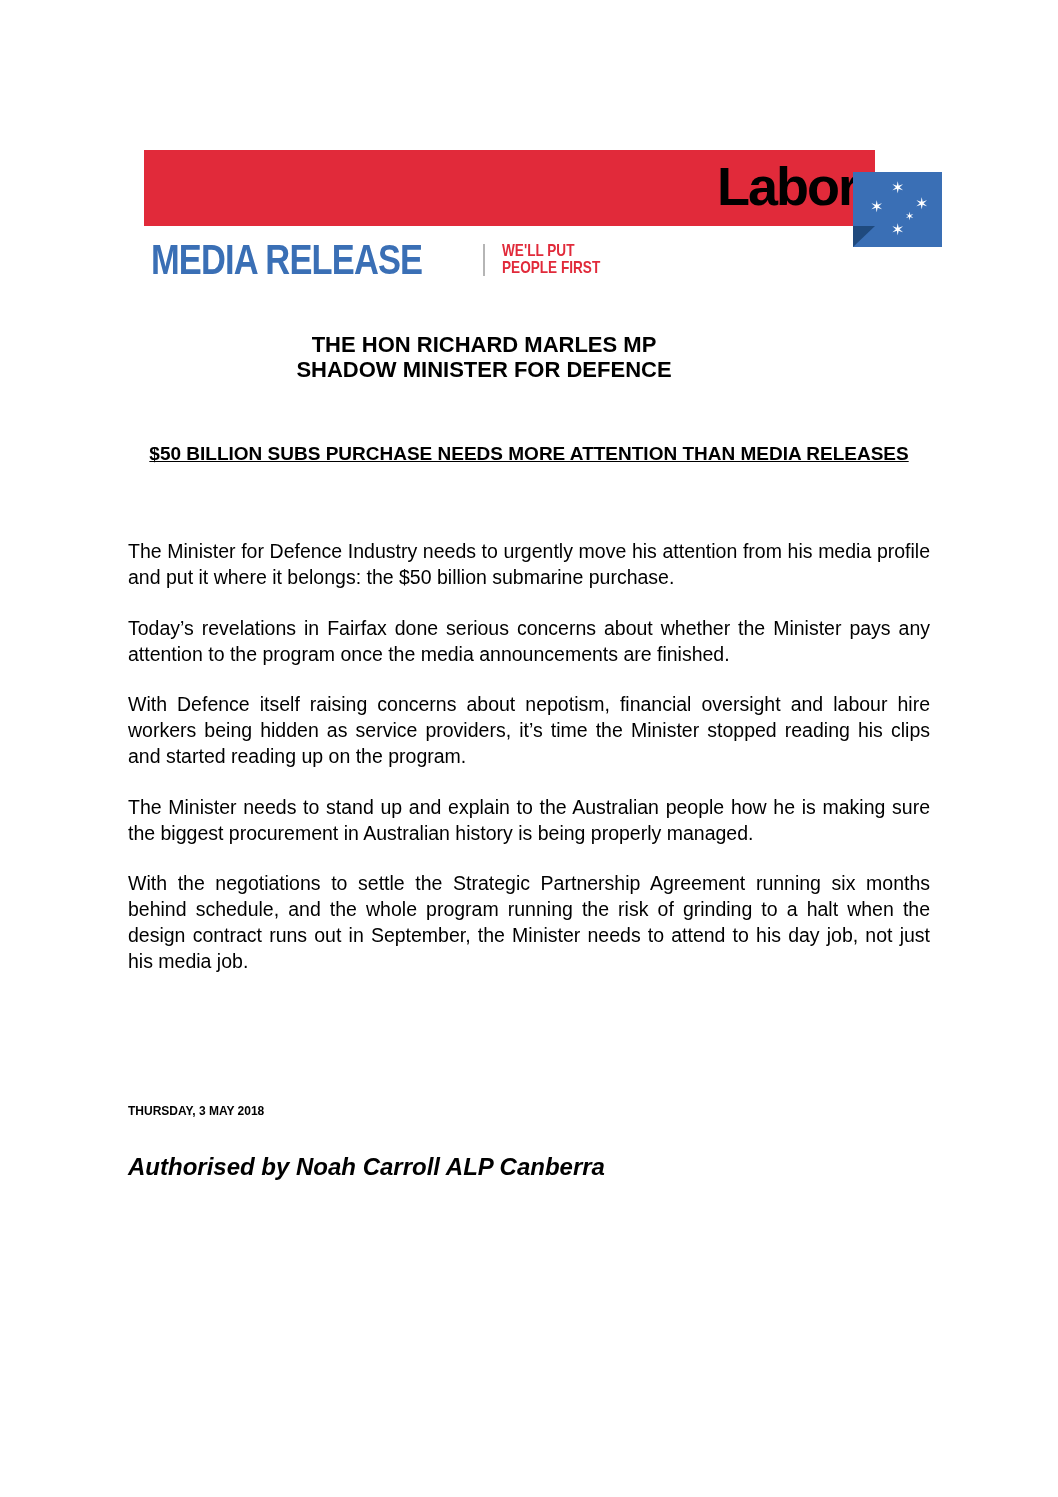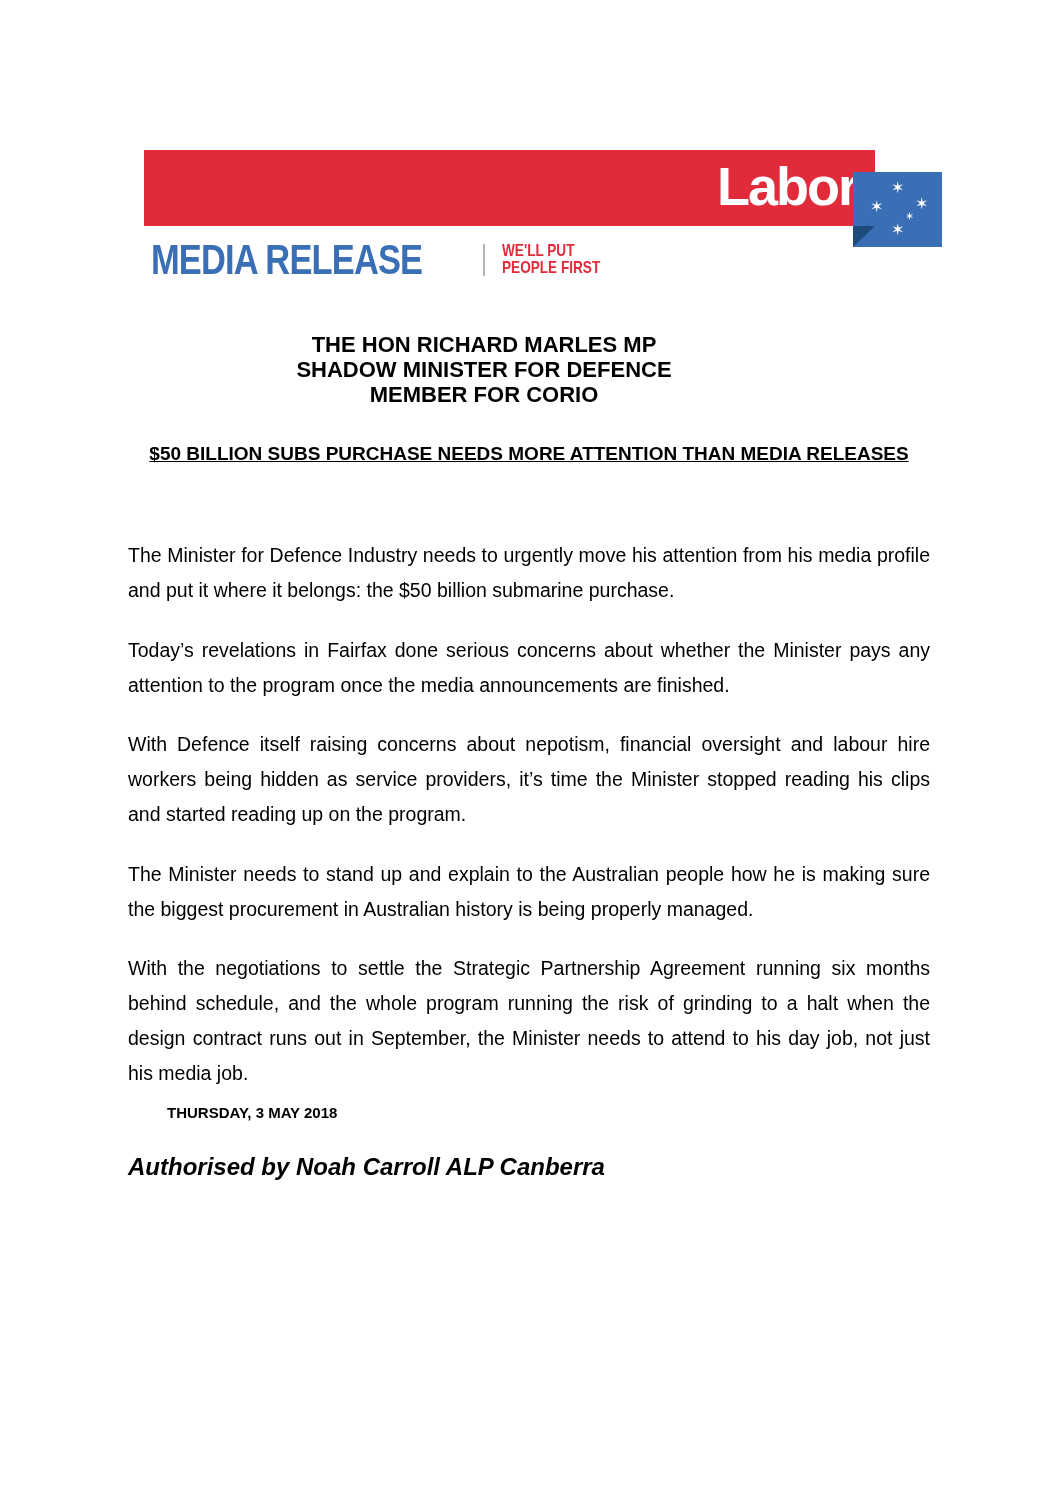--- a/index.html
+++ b/index.html
@@ -1,33 +1,33 @@
 <!DOCTYPE html>
 <html><head>
 <meta charset="utf-8">
 <style>
   html, body { margin:0; padding:0; background:#ffffff; }
   body { width:1058px; height:1497px; position:relative; overflow:hidden; font-family:"Liberation Sans", sans-serif; color:#000; }
 
   .banner-red { position:absolute; left:144px; top:150px; width:731px; height:76px; background:#e12a3a; }
-  .banner-logo { position:absolute; right:18px; top:6px; color:#ffffff; font-family:"Liberation Sans", sans-serif; font-weight:700; font-size:54px; letter-spacing:-2px; line-height:60px; }
+  .banner-logo { position:absolute; right:18px; top:6px; color:#000000; font-family:"Liberation Sans", sans-serif; font-weight:700; font-size:54px; letter-spacing:-2px; line-height:60px; }
   .flag { position:absolute; left:853px; top:172px; width:89px; height:75px; background:#3a6fb5; }
   .flag-fold { position:absolute; left:853px; top:226px; width:0; height:0; border-left:22px solid #1f4a7e; border-bottom:21px solid transparent; }
   .star { position:absolute; color:#fff; font-size:16px; line-height:16px; }
 
   .media-release { position:absolute; left:151px; top:238px; font-family:"Liberation Sans", sans-serif; font-weight:700; font-size:42px; color:#3a6fb5; letter-spacing:-1px; transform:scaleX(0.82); transform-origin:left center; line-height:44px; }
   .divider { position:absolute; left:483px; top:244px; width:2px; height:32px; background:#b5b5b5; }
   .tagline { position:absolute; left:502px; top:242px; font-family:"Liberation Sans", sans-serif; font-weight:700; font-size:17px; line-height:17px; color:#e12a3a; transform:scaleX(0.8); transform-origin:left top; }
 
   .header-block { position:absolute; left:0; width:968px; top:332px; text-align:center; font-weight:700; font-size:22px; line-height:25px; }
   .headline { position:absolute; left:140px; width:778px; top:441px; text-align:center; font-weight:700; font-size:19px; line-height:25px; text-decoration:underline; }
 
-  .body { position:absolute; left:128px; width:802px; top:538px; font-size:19.5px; line-height:35px; text-align:justify; }
+  .body { position:absolute; left:128px; width:802px; top:538px; font-size:19.5px; line-height:26px; text-align:justify; }
   .body p { margin:0 0 24.5px 0; }
-  .date { position:absolute; left:128px; top:1104px; font-weight:700; font-size:15px;margin-left:39px; }
+  .date { position:absolute; left:128px; top:1104px; font-weight:700; font-size:12px; }
   .auth { position:absolute; left:128px; top:1153px; font-weight:700; font-style:italic; font-size:24px; }
 </style>
 </head>
 <body>
 
 <div class="banner-red">
   <span class="banner-logo">Labor</span>
 </div>
 <div class="flag">
   <span class="star" style="left:38px;top:8px;">✶</span>
@@ -41,21 +41,20 @@
 <div class="media-release">MEDIA RELEASE</div>
 <div class="divider"></div>
 <div class="tagline">
   <div>WE'LL PUT</div>
   <div>PEOPLE FIRST</div>
 </div>
 
 <div class="header-block">
   <div>THE HON RICHARD MARLES MP</div>
   <div>SHADOW MINISTER FOR DEFENCE</div>
-  <div>MEMBER FOR CORIO</div>
 </div>
 
 <div class="headline">$50 BILLION SUBS PURCHASE NEEDS MORE ATTENTION THAN MEDIA RELEASES</div>
 
 <div class="body">
   <p>The Minister for Defence Industry needs to urgently move his attention from his media profile and put it where it belongs: the $50 billion submarine purchase.</p>
   <p>Today’s revelations in Fairfax done serious concerns about whether the Minister pays any attention to the program once the media announcements are finished.</p>
   <p>With Defence itself raising concerns about nepotism, financial oversight and labour hire workers being hidden as service providers, it’s time the Minister stopped reading his clips and started reading up on the program.</p>
   <p>The Minister needs to stand up and explain to the Australian people how he is making sure the biggest procurement in Australian history is being properly managed.</p>
   <p>With the negotiations to settle the Strategic Partnership Agreement running six months behind schedule, and the whole program running the risk of grinding to a halt when the design contract runs out in September, the Minister needs to attend to his day job, not just his media job.</p>

